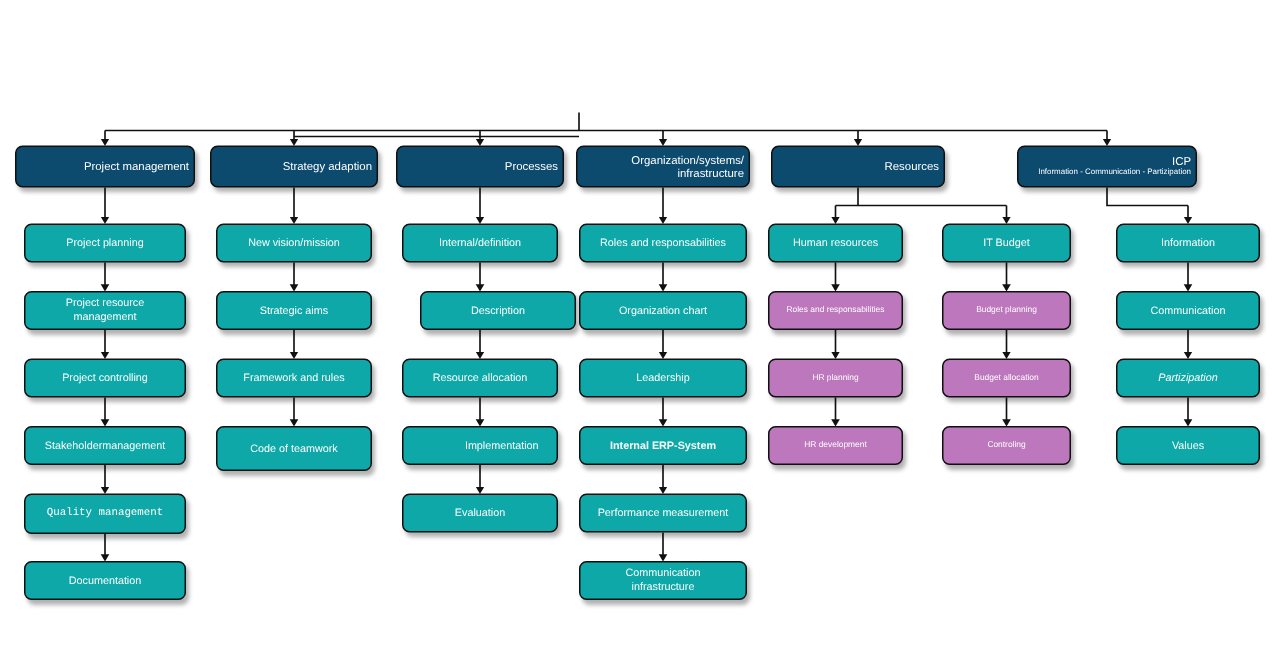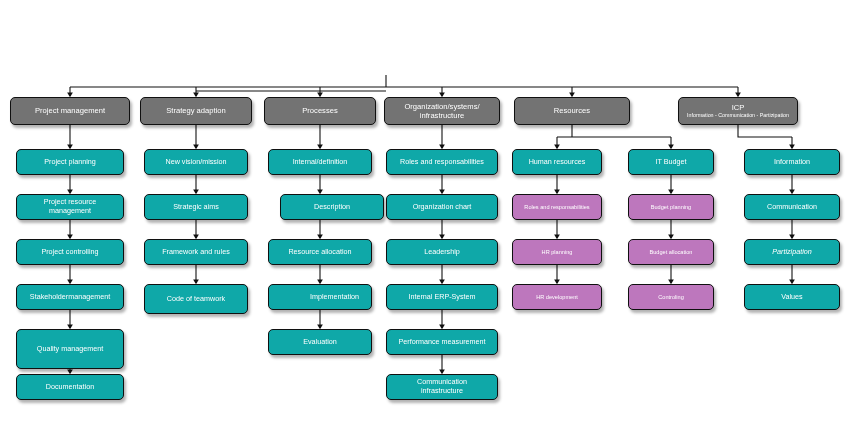--- a/index.html
+++ b/index.html
@@ -10,21 +10,21 @@
   svg#wires{position:absolute;left:0;top:0;width:850px;height:431px;}
 
   .node{position:absolute;box-sizing:border-box;
         border:1.4px solid #101010;border-radius:5px;
         display:flex;align-items:center;justify-content:center;
         text-align:center;color:#ffffff;line-height:1.2;
         box-shadow:2px 3px 3px rgba(0,0,0,.30);
         padding:1px 3px;}
   .node span{display:block;width:100%;}
   .root{background:#f2395a;font-size:9.5px;}
-  .lvl1{background:#737373;font-size:7.6px;}
+  .lvl1{background:#0c4a6e;font-size:7.6px;text-align:right;}
   .teal{background:#0fa8a8;font-size:7.2px;}
   .purple{background:#bd77bd;font-size:5.6px;}
   .icp-title{font-size:7.6px;}
   .icp-sub{font-size:5.3px;}
 </style>
 </head>
 <body>
 
 <div id="stage">
 
@@ -111,21 +111,21 @@
       </div>
       <div class="node teal" style="left: 16px; top: 194px; width: 108px; height: 26px;">
         <span>Project resource<br>management</span>
       </div>
       <div class="node teal" style="left: 16px; top: 239px; width: 108px; height: 26px;">
         <span>Project controlling</span>
       </div>
       <div class="node teal" style="left: 16px; top: 284px; width: 108px; height: 26px;">
         <span>Stakeholdermanagement</span>
       </div>
-      <div class="node teal" style="left: 16px; top: 329px; width: 108px; height: 40px;">
+      <div class="node teal" style="left: 16px; top: 329px; width: 108px; height: 27px; font-family: Liberation Mono, monospace;">
         <span>Quality management</span>
       </div>
       <div class="node teal" style="left: 16px; top: 374px; width: 108px; height: 26px;">
         <span>Documentation</span>
       </div>
       <div class="node teal" style="left: 144px; top: 149px; width: 104px; height: 26px;">
         <span>New vision/mission</span>
       </div>
       <div class="node teal" style="left: 144px; top: 194px; width: 104px; height: 26px;">
         <span>Strategic aims</span>
@@ -153,21 +153,21 @@
       </div>
       <div class="node teal" style="left: 386px; top: 149px; width: 112px; height: 26px;">
         <span>Roles and responsabilities</span>
       </div>
       <div class="node teal" style="left: 386px; top: 194px; width: 112px; height: 26px;">
         <span>Organization chart</span>
       </div>
       <div class="node teal" style="left: 386px; top: 239px; width: 112px; height: 26px;">
         <span>Leadership</span>
       </div>
-      <div class="node teal" style="left: 386px; top: 284px; width: 112px; height: 26px;">
+      <div class="node teal" style="left: 386px; top: 284px; width: 112px; height: 26px; font-weight: bold;">
         <span>Internal ERP-System</span>
       </div>
       <div class="node teal" style="left: 386px; top: 329px; width: 112px; height: 26px;">
         <span>Performance measurement</span>
       </div>
       <div class="node teal" style="left: 386px; top: 374px; width: 112px; height: 26px;">
         <span>Communication<br>infrastructure</span>
       </div>
       <div class="node teal" style="left: 512px; top: 149px; width: 90px; height: 26px;">
         <span>Human resources</span>

